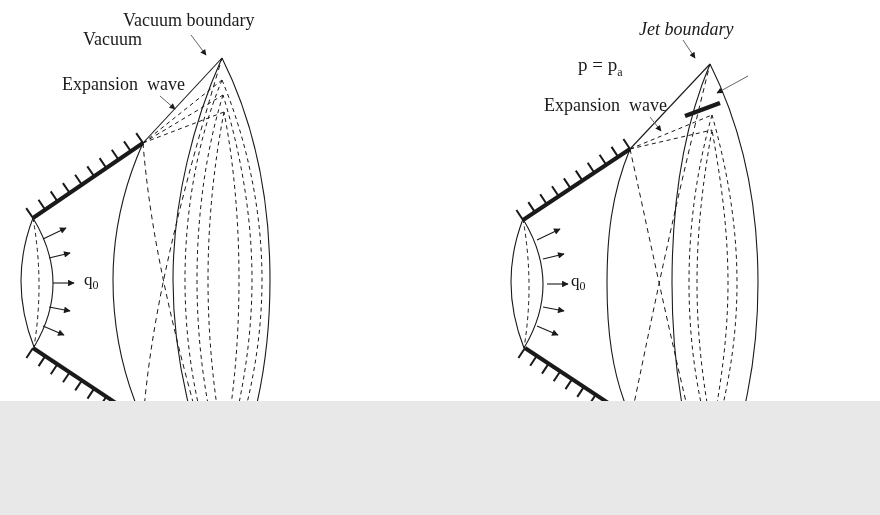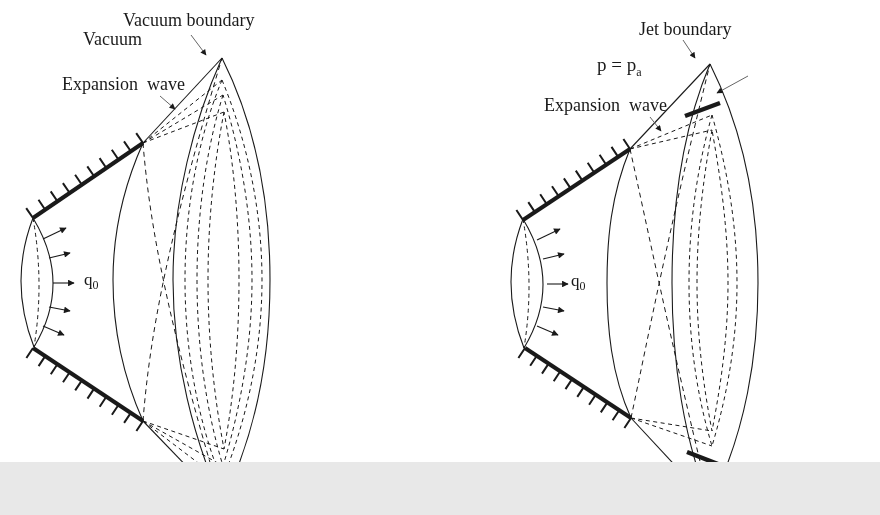--- a/index.html
+++ b/index.html
@@ -3,21 +3,21 @@
 <meta charset="utf-8">
 <style>
   :root{
     --ink:#1a1a1a;
     --leader:#666666;
     --background:#ffffff;
   }
   html,body{margin:0;padding:0;background:#e8e8e8;}
   .canvas{
     position:relative;
-    width:880px;height:462px;
+    width:880px;height:401px;
     background:var(--background);
     overflow:hidden;
     font-family:"Liberation Serif","DejaVu Serif",serif;
   }
   .canvas svg{position:absolute;left:0;top:0;}
   .lbl{
     position:absolute;
     color:var(--ink);
     font-size:18px;
     line-height:1.05;
@@ -135,22 +135,22 @@
   </svg>
 
   <div class="lbl" style="left:123px;top:11px;">Vacuum boundary</div>
 
   <div class="lbl" style="left:83px;top:30px;">Vacuum</div>
 
   <div class="lbl" style="left:62px;top:75px;">Expansion  wave</div>
 
   <div class="lbl" style="left:84px;top:271px;font-size:17px;"><span>q</span><sub>0</sub></div>
 
-  <div class="lbl" style="left:639px;top:20px;">Jet boundary</div>
+  <div class="lbl" style="left:639px;top:20px;font-style:italic;">Jet boundary</div>
 
-  <div class="lbl big" style="left:597px;top:55px;"><span>p = p</span><sub>a</sub></div>
+  <div class="lbl big" style="left:578px;top:55px;"><span>p = p</span><sub>a</sub></div>
 
 
   <div class="lbl" style="left:544px;top:96px;">Expansion  wave</div>
 
   <div class="lbl" style="left:571px;top:272px;font-size:17px;"><span>q</span><sub>0</sub></div>
 
 </div>
 
 </body></html>

